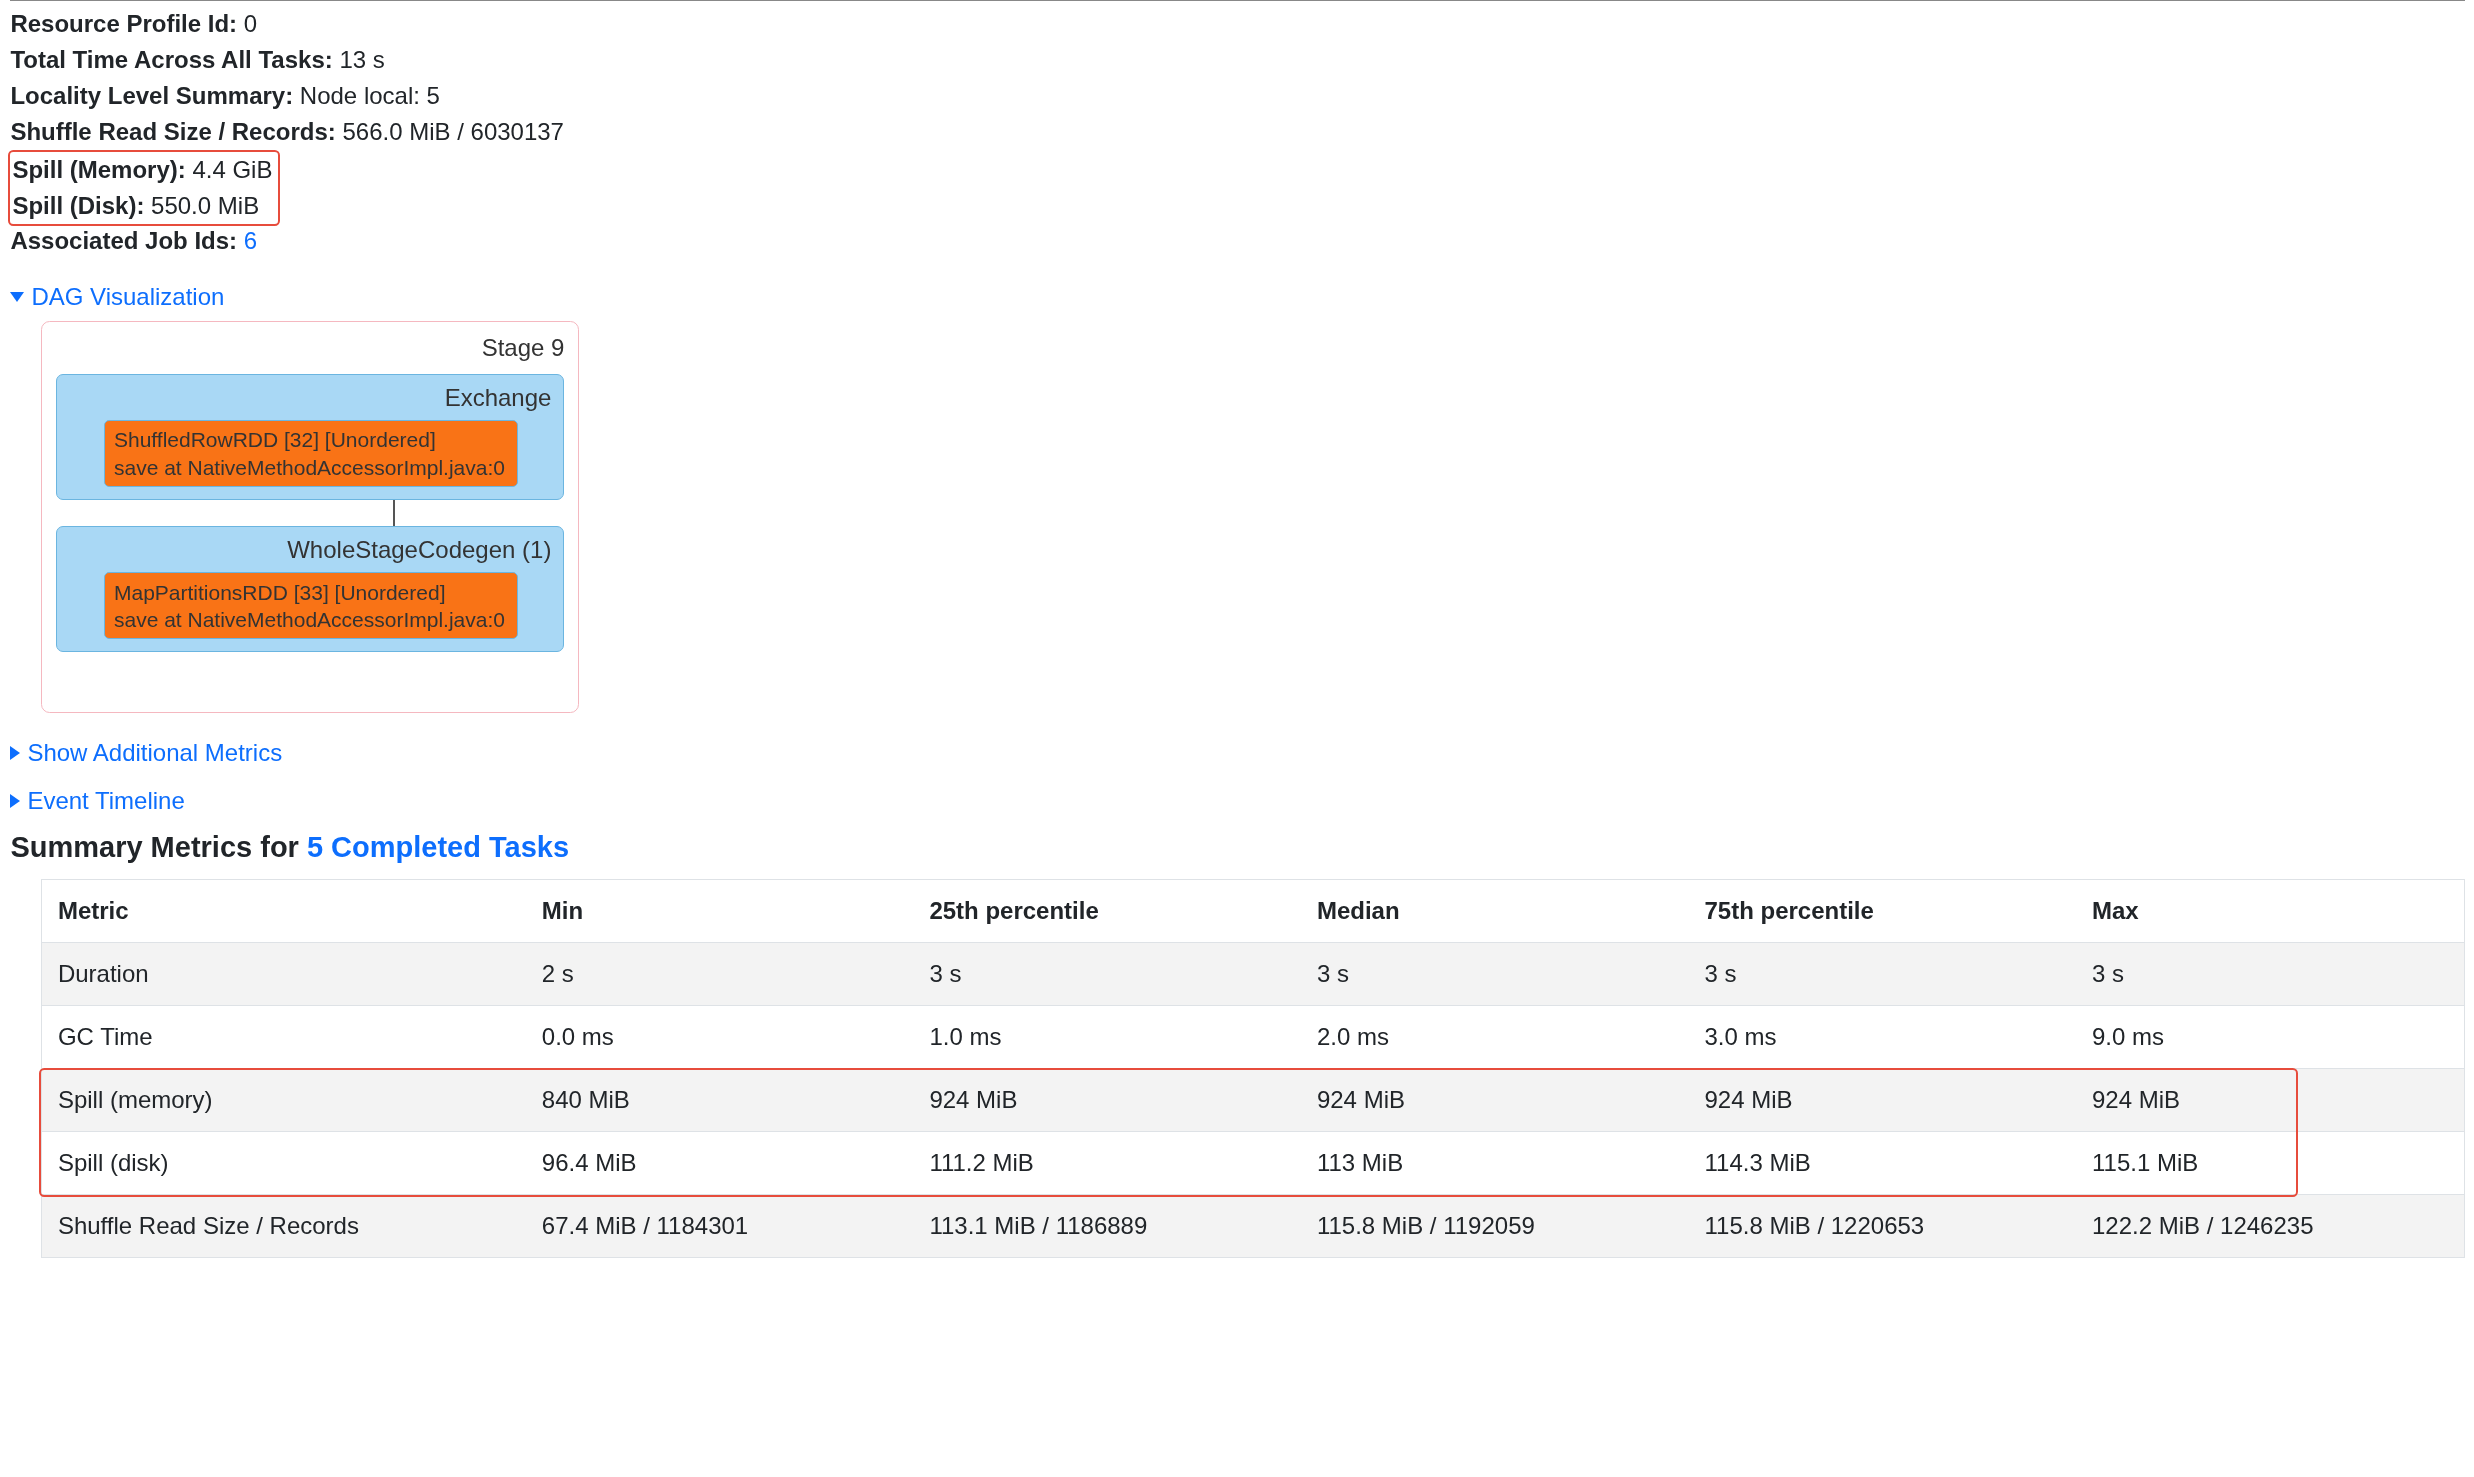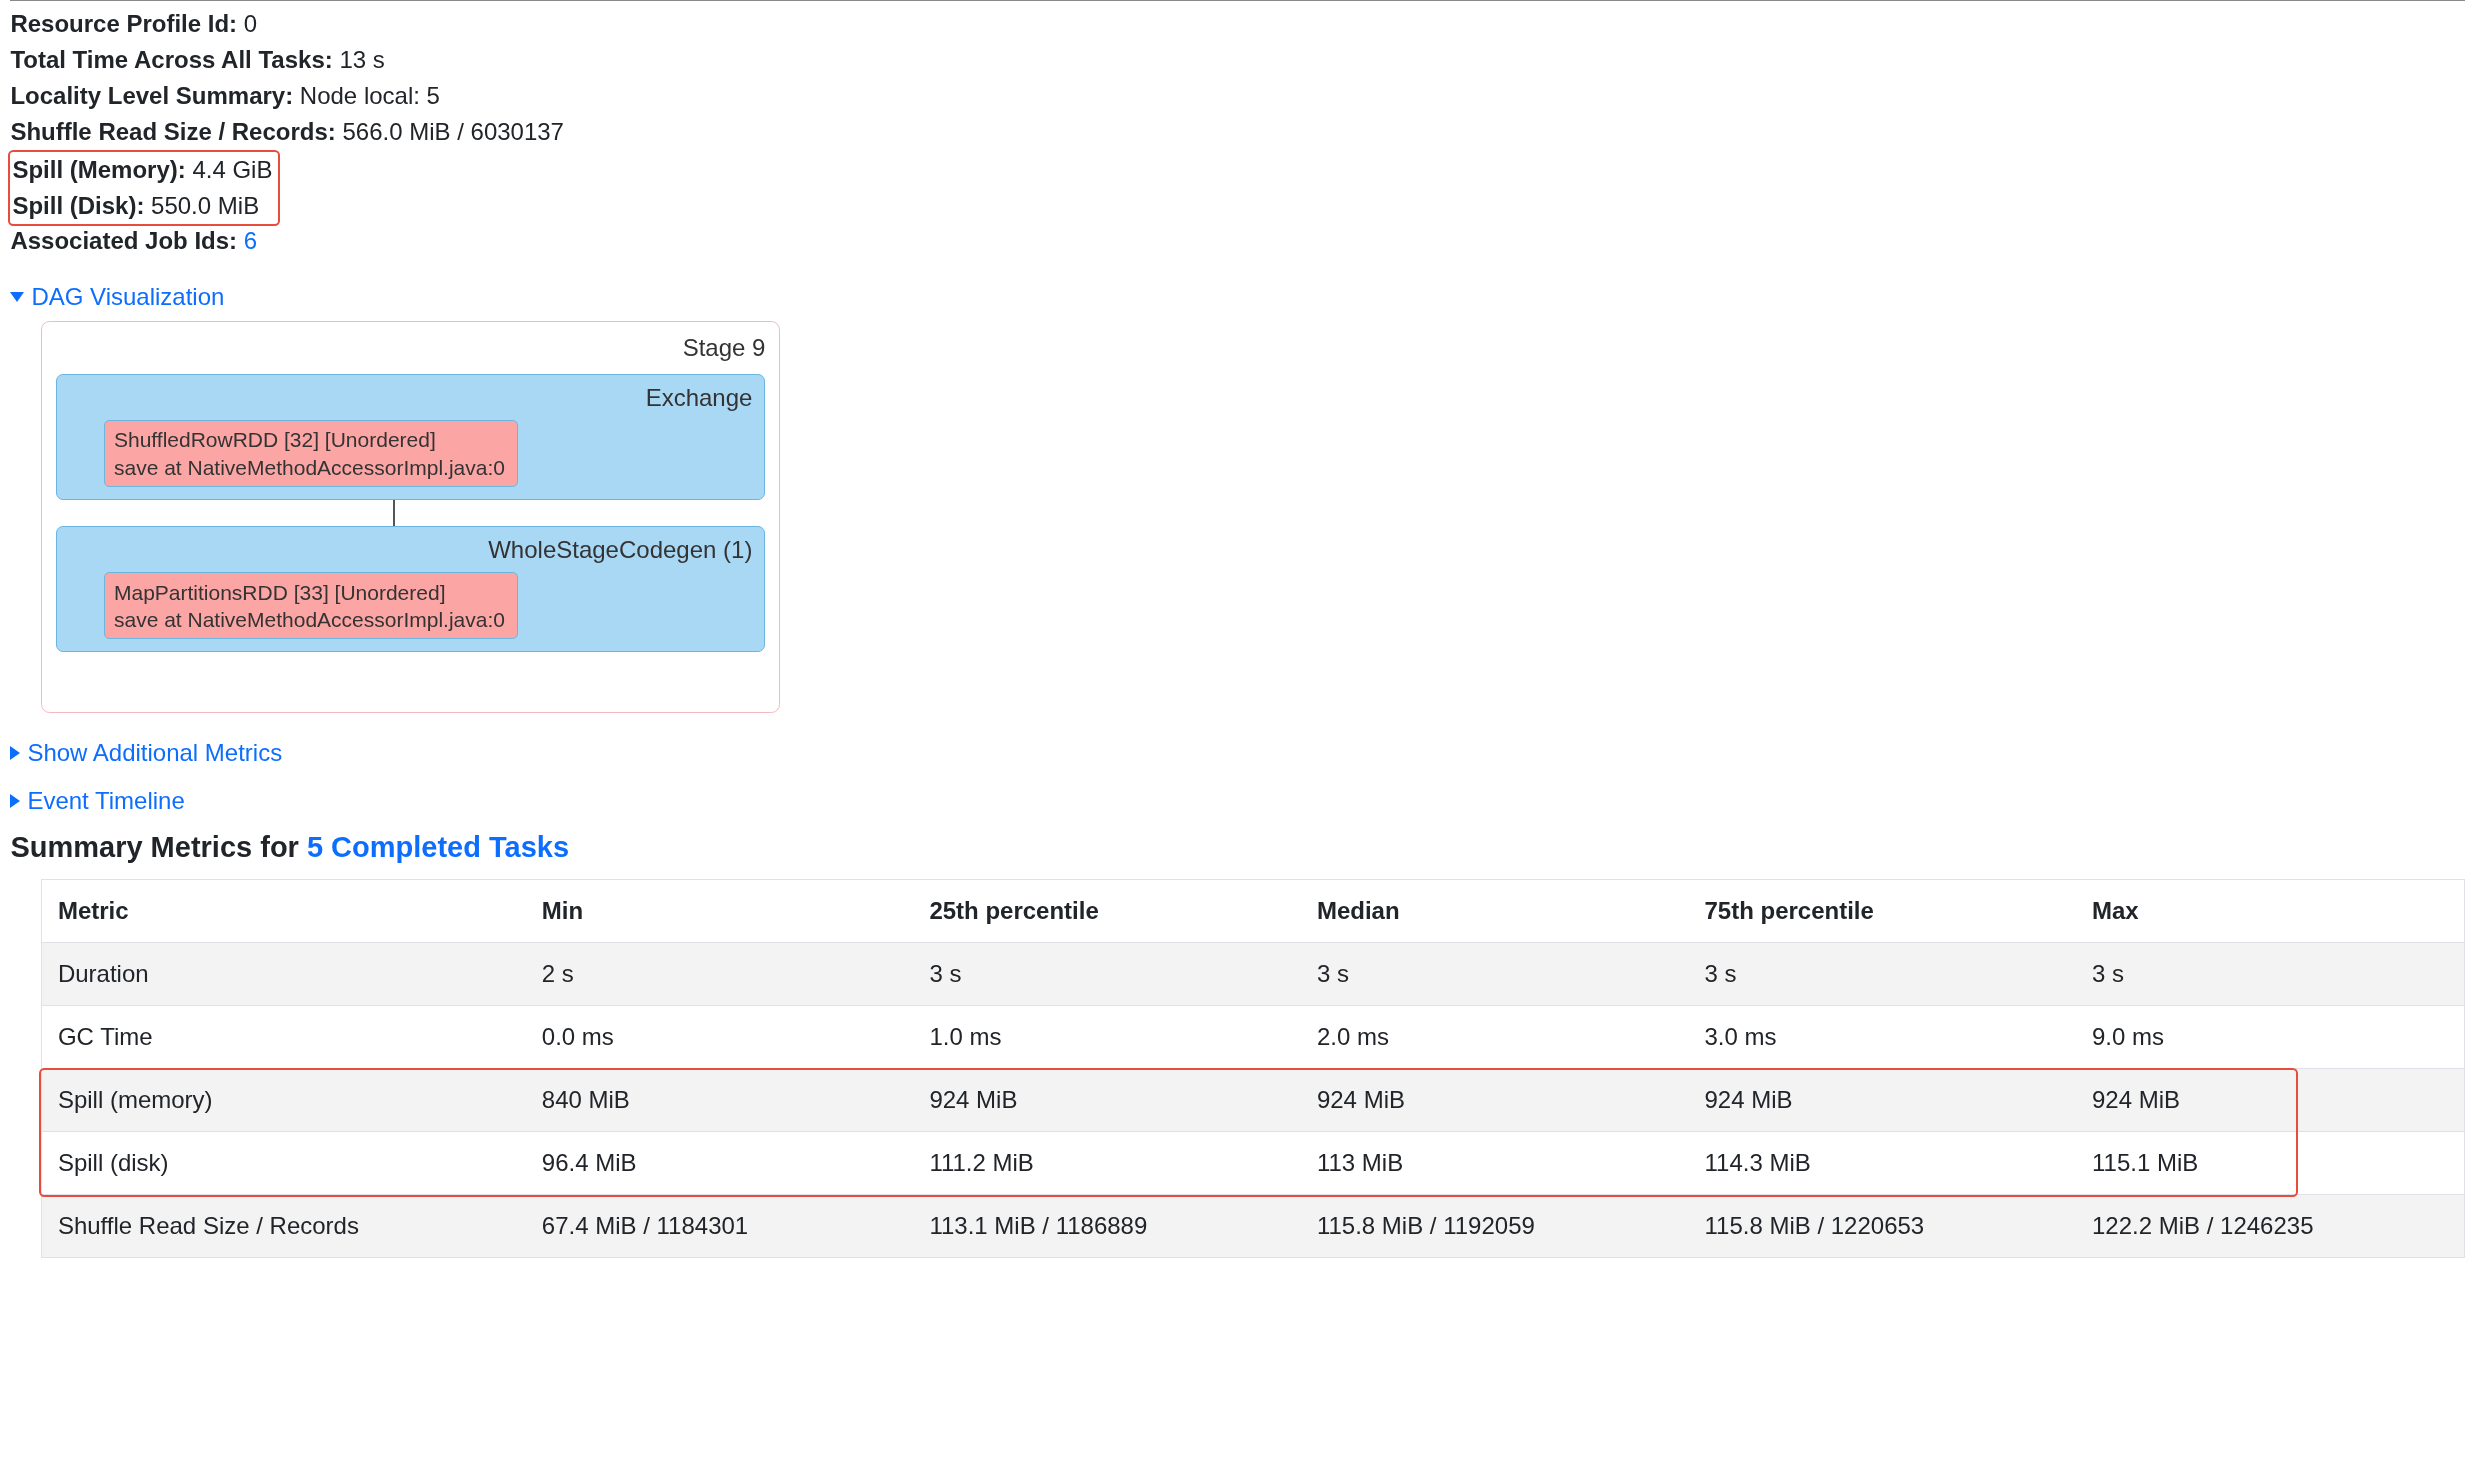--- a/index.html
+++ b/index.html
@@ -44,21 +44,21 @@
     display: inline-block;
     width: 0; height: 0;
     border-top: 7.8px solid transparent;
     border-bottom: 7.8px solid transparent;
     border-left: 10.4px solid #0d6efd;
   }
   
   .dag-outer {
     border: 1.7px solid #f5b8c0;
     border-radius: 8.6px;
-    width: 739px;
+    width: 538px;
     padding: 12px 14px 60px 14px;
     margin-left: 31px;
     margin-bottom: 26px;
     position: relative;
   }
   .dag-title {
     text-align: right;
     font-size: 24px;
     color: #333;
     margin-bottom: 12px;
@@ -70,21 +70,21 @@
     padding: 8.6px 12px 12px 12px;
     position: relative;
   }
   .dag-block-title {
     text-align: right;
     font-size: 24px;
     color: #333;
     margin-bottom: 8.6px;
   }
   .dag-inner {
-    background: #fca5a5;
+    background: #f97316;
     border: 1.7px solid #6bb5e0;
     border-radius: 5.2px;
     padding: 5.2px 8.6px;
     font-size: 21px;
     color: #333;
     width: 414px;
     margin-left: 35px;
     line-height: 1.3;
   }
   .dag-gap { height: 26px; position: relative; }

